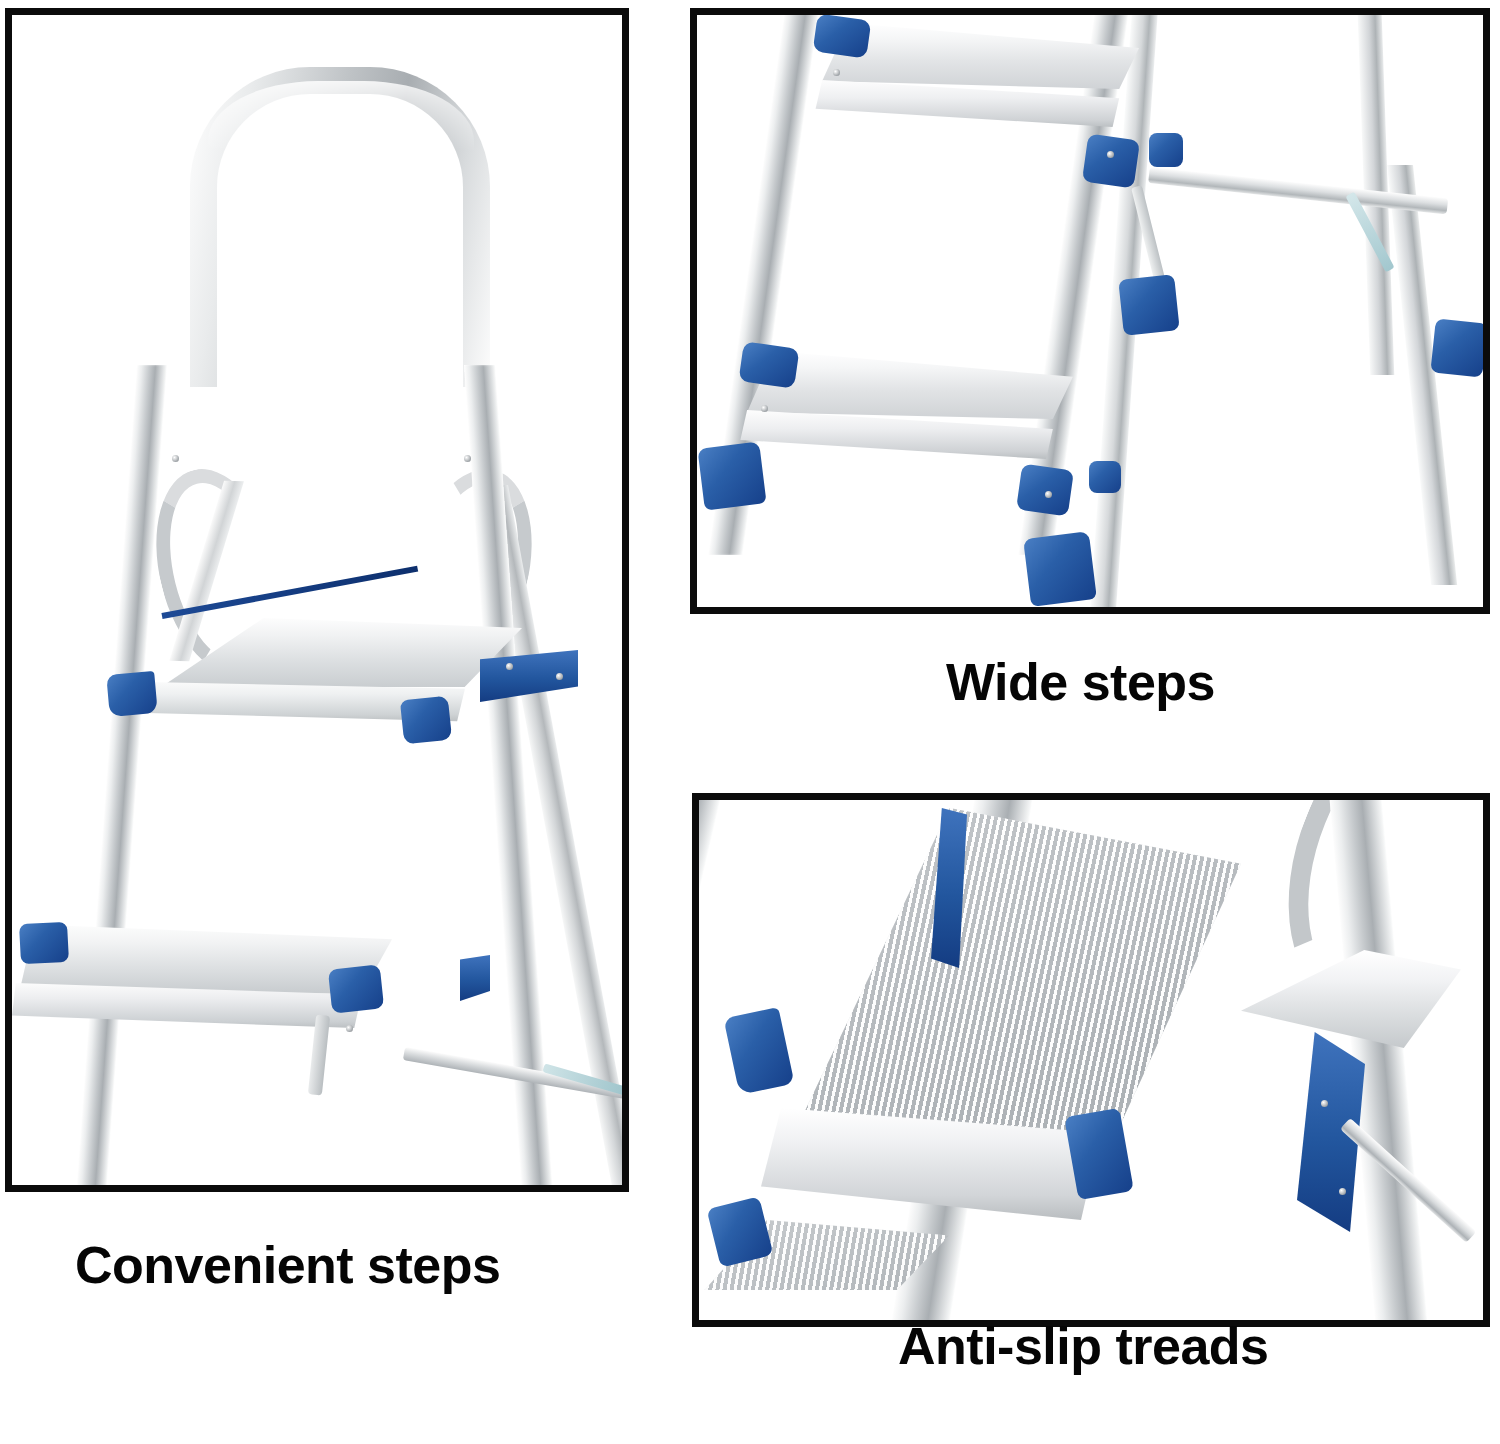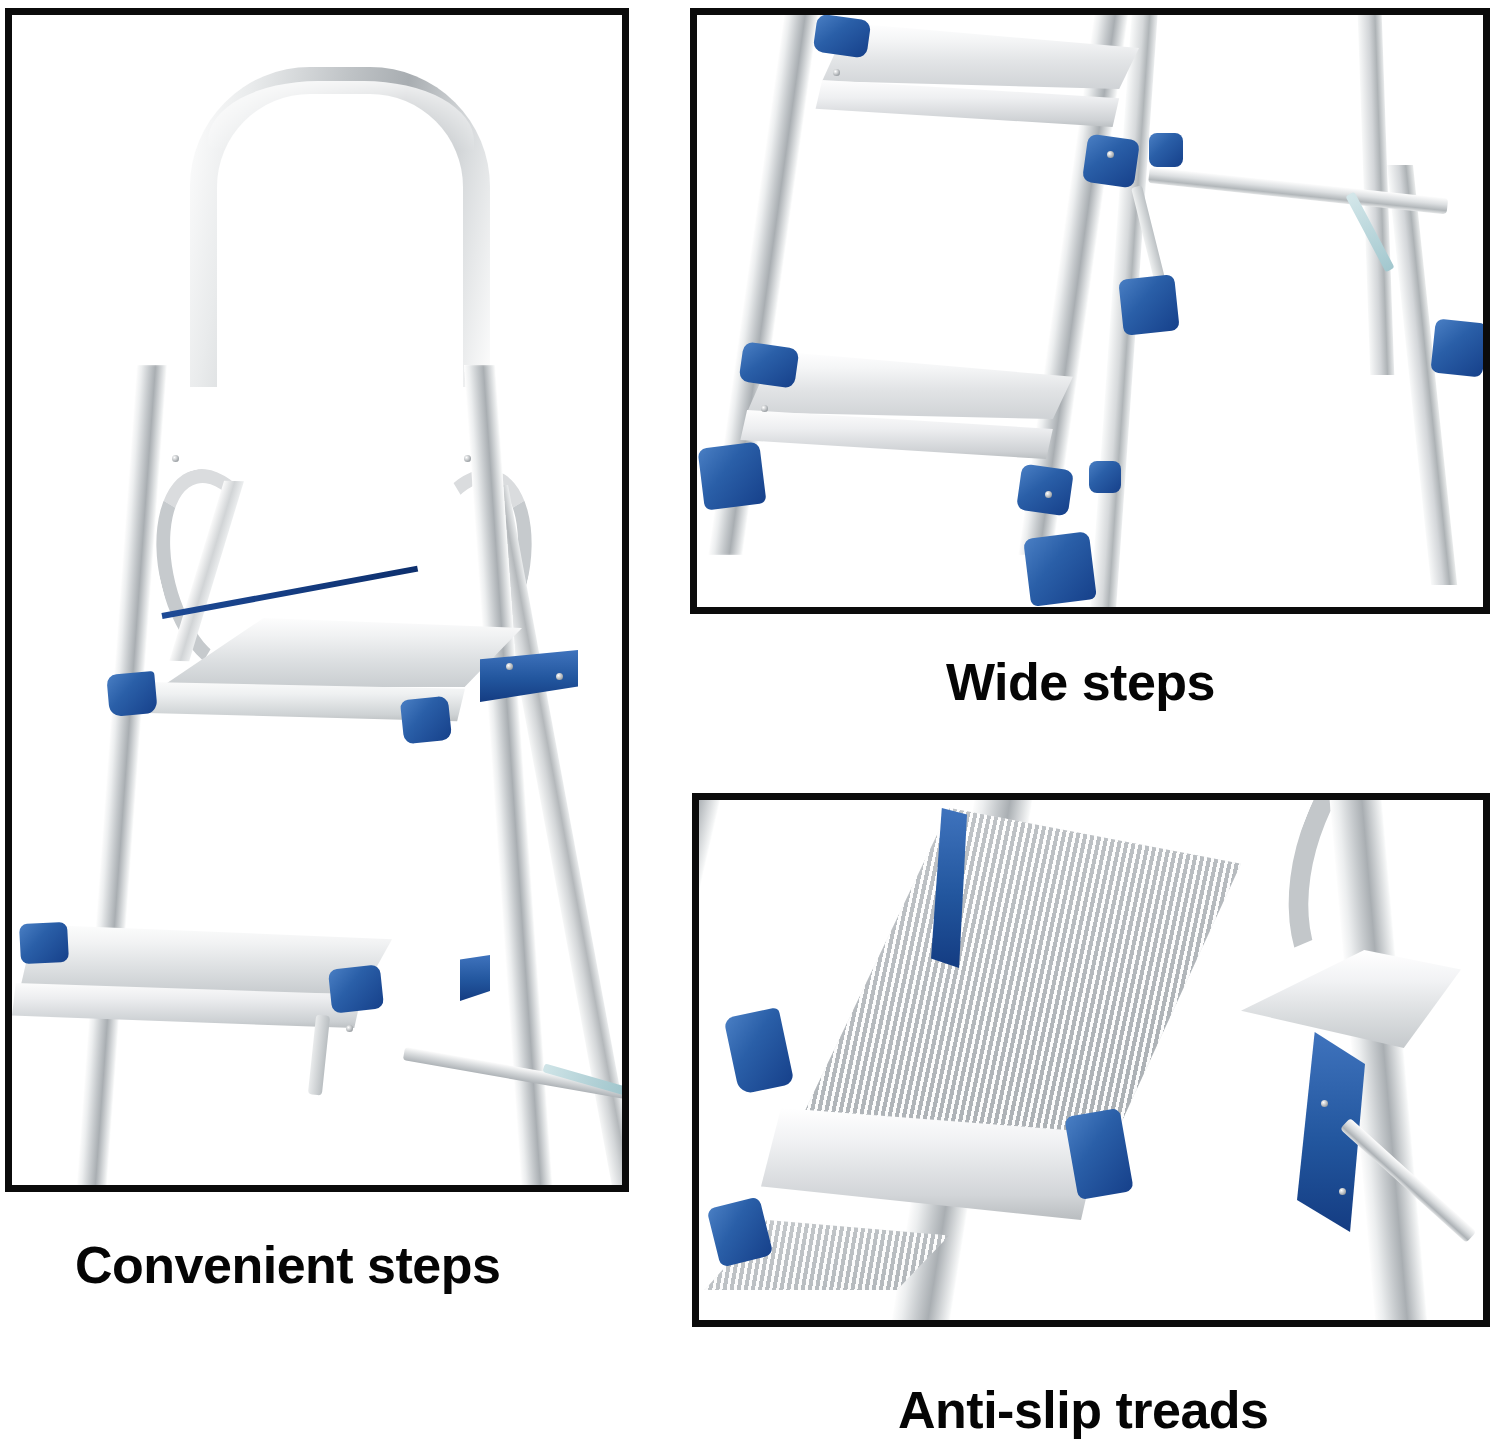--- a/index.html
+++ b/index.html
@@ -46,21 +46,21 @@
     color: #050505;
     font-family: "Liberation Sans", sans-serif;
     font-weight: bold;
     font-size: 52px;
     letter-spacing: -0.5px;
     white-space: nowrap;
     line-height: 1;
   }
   #caption-handle { left: 75px;  top: 1239px; }
   #caption-steps  { left: 946px; top: 656px;  }
-  #caption-treads { left: 898px; top: 1384px; }
+  #caption-treads { left: 898px; top: 1320px; }
 
   
   .alu {
     position: absolute;
     background: linear-gradient(95deg,
         #ffffff 0%, #f3f4f5 14%, #cfd2d4 38%,
         #b2b6ba 60%, #d9dcde 80%, #f7f8f9 100%);
     box-shadow: inset 0 0 2px rgba(255,255,255,.9);
   }
   .alu-v {

